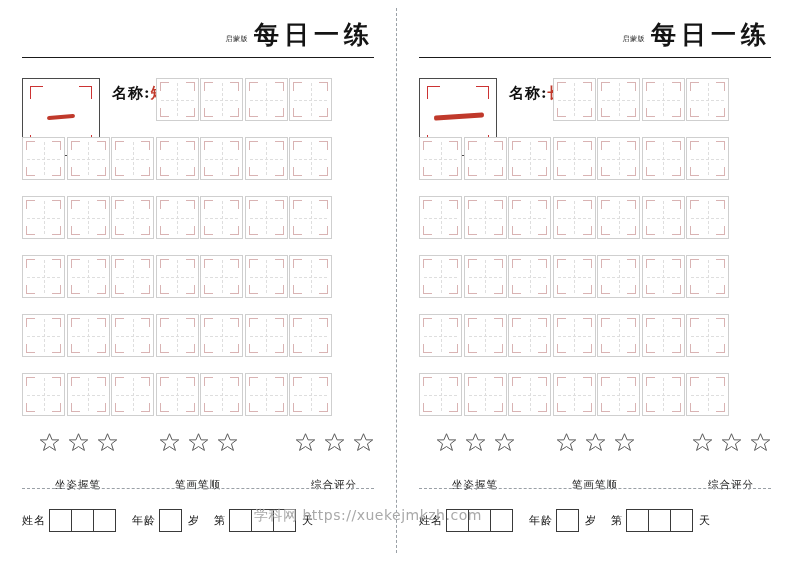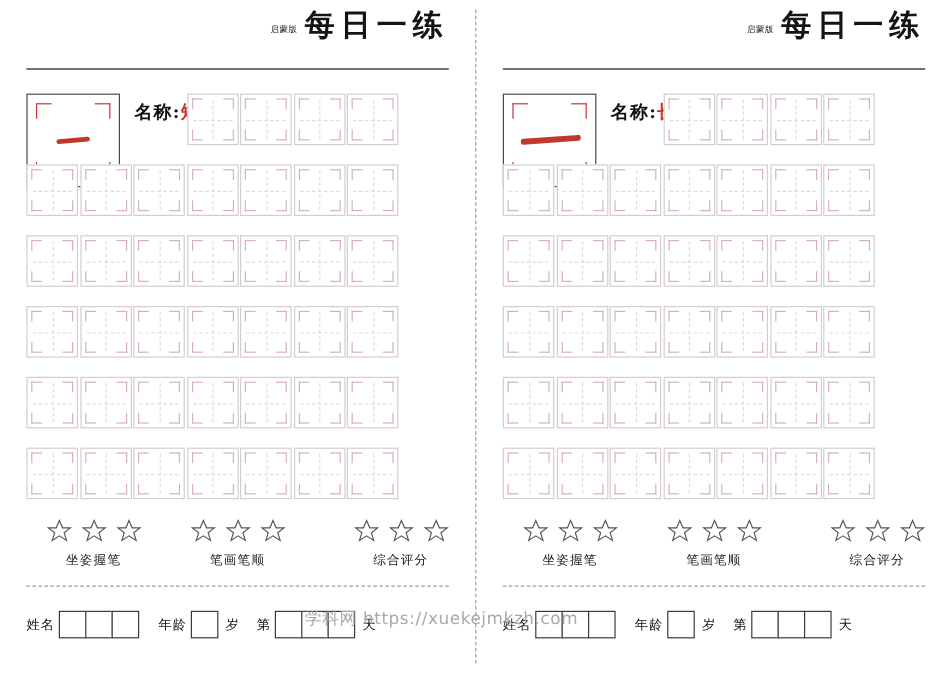--- a/index.html
+++ b/index.html
@@ -29,21 +29,21 @@
     left: 396px;
     top: 8px;
     bottom: 8px;
     width: 0;
     border-left: 1px dashed #9aa0a6;
   }
 
   
   .header {
     position: absolute;
-    top: 8px;
+    top: 22px;
     right: 22px;
     display: flex;
     align-items: flex-end;
     gap: 6px;
   }
   .brand {
     font-size: 7px;
     line-height: 1.15;
     color: #222;
     text-align: center;
@@ -181,21 +181,21 @@
     gap: 8px;
     height: 24px;
     align-items: center;
   }
   .star {
     width: 21px;
     height: 21px;
     display: block;
   }
   .rating-label {
-    margin-top: 6px;
+    margin-top: 24px;
     font-size: 10.5px;
     color: #1a1a1a;
     letter-spacing: 1px;
     font-family: Liberation Sans, sans-serif;
   }
 
   .bottom-rule {
     position: absolute;
     left: 22px;
     right: 22px;

